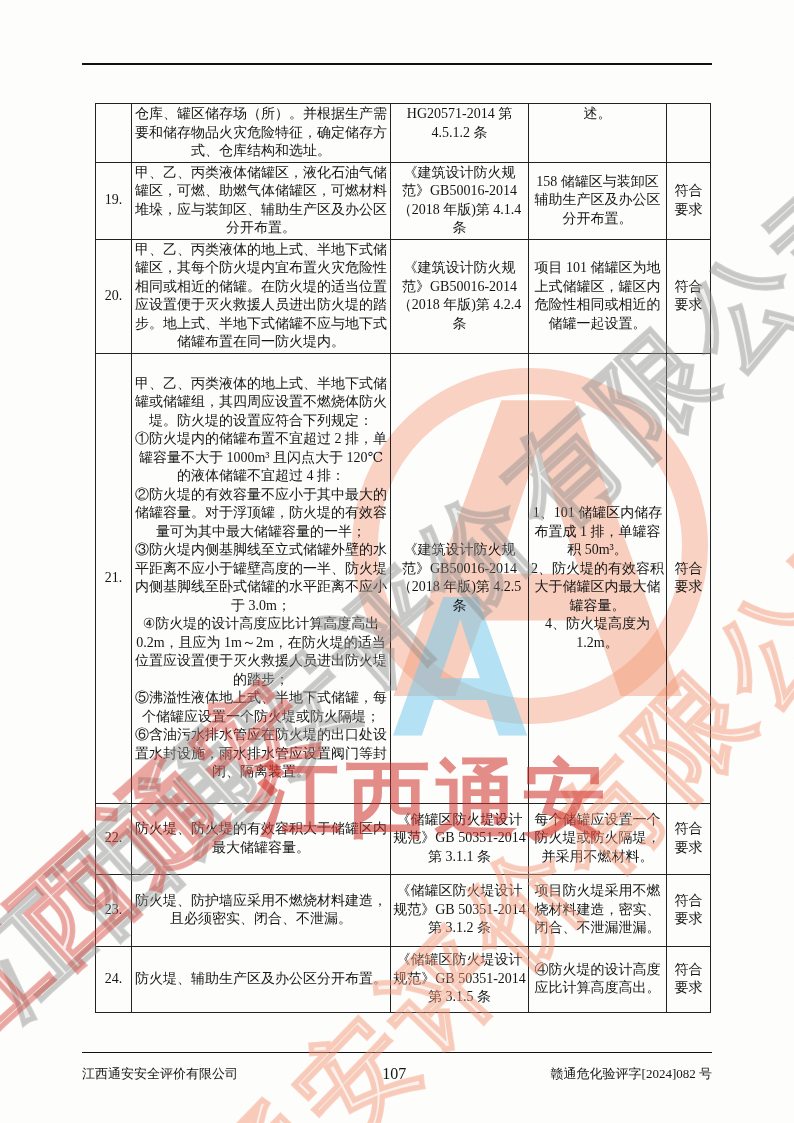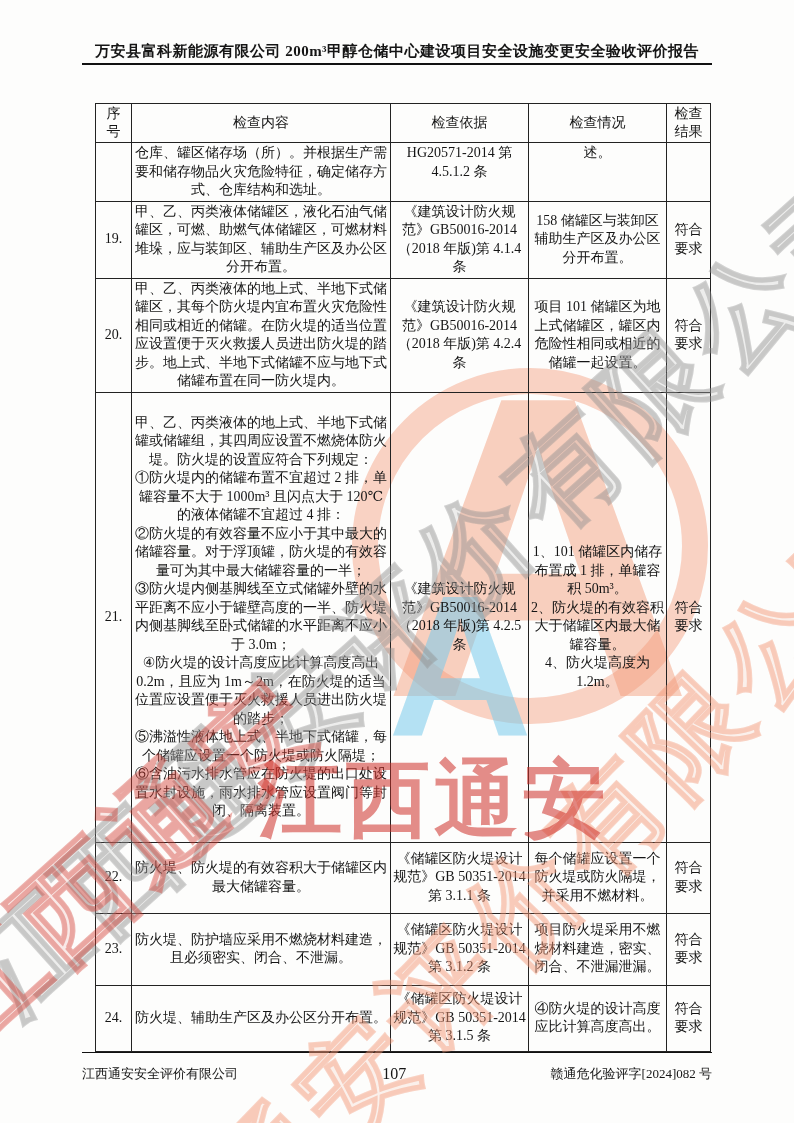--- a/index.html
+++ b/index.html
@@ -129,39 +129,31 @@
 <body>
 
 <div class="page">
 
   <div class="wm">
     <div class="wm-logo-circle"></div>
     <div class="wm-logo-a">A</div>
     <div class="wm-logo-a-blue">A</div>
   </div>
 
-  <div class="doc-header">万安县富科新能源有限公司 200m³甲醇仓储中心建设项目安全设施变更安全验收评价报告</div>
   <div class="doc-header-rule"></div>
 
   <table class="doc-table">
     <colgroup>
       <col class="c-no">
         <col class="c-content">
         <col class="c-basis">
         <col class="c-situ">
         <col class="c-result">
     </colgroup>
     <tbody>
-      <tr class="r-head">
-        <th>序号</th>
-        <th>检查内容</th>
-        <th>检查依据</th>
-        <th>检查情况</th>
-        <th>检查结果</th>
-      </tr>
 
       <tr class="r-cont">
         <td></td>
         <td>仓库、罐区储存场（所）。并根据生产需要和储存物品火灾危险特征，确定储存方式、仓库结构和选址。</td>
         <td>HG20571-2014 第 4.5.1.2 条</td>
         <td>述。</td>
         <td></td>
       </tr>
 
       <tr class="r-19">

